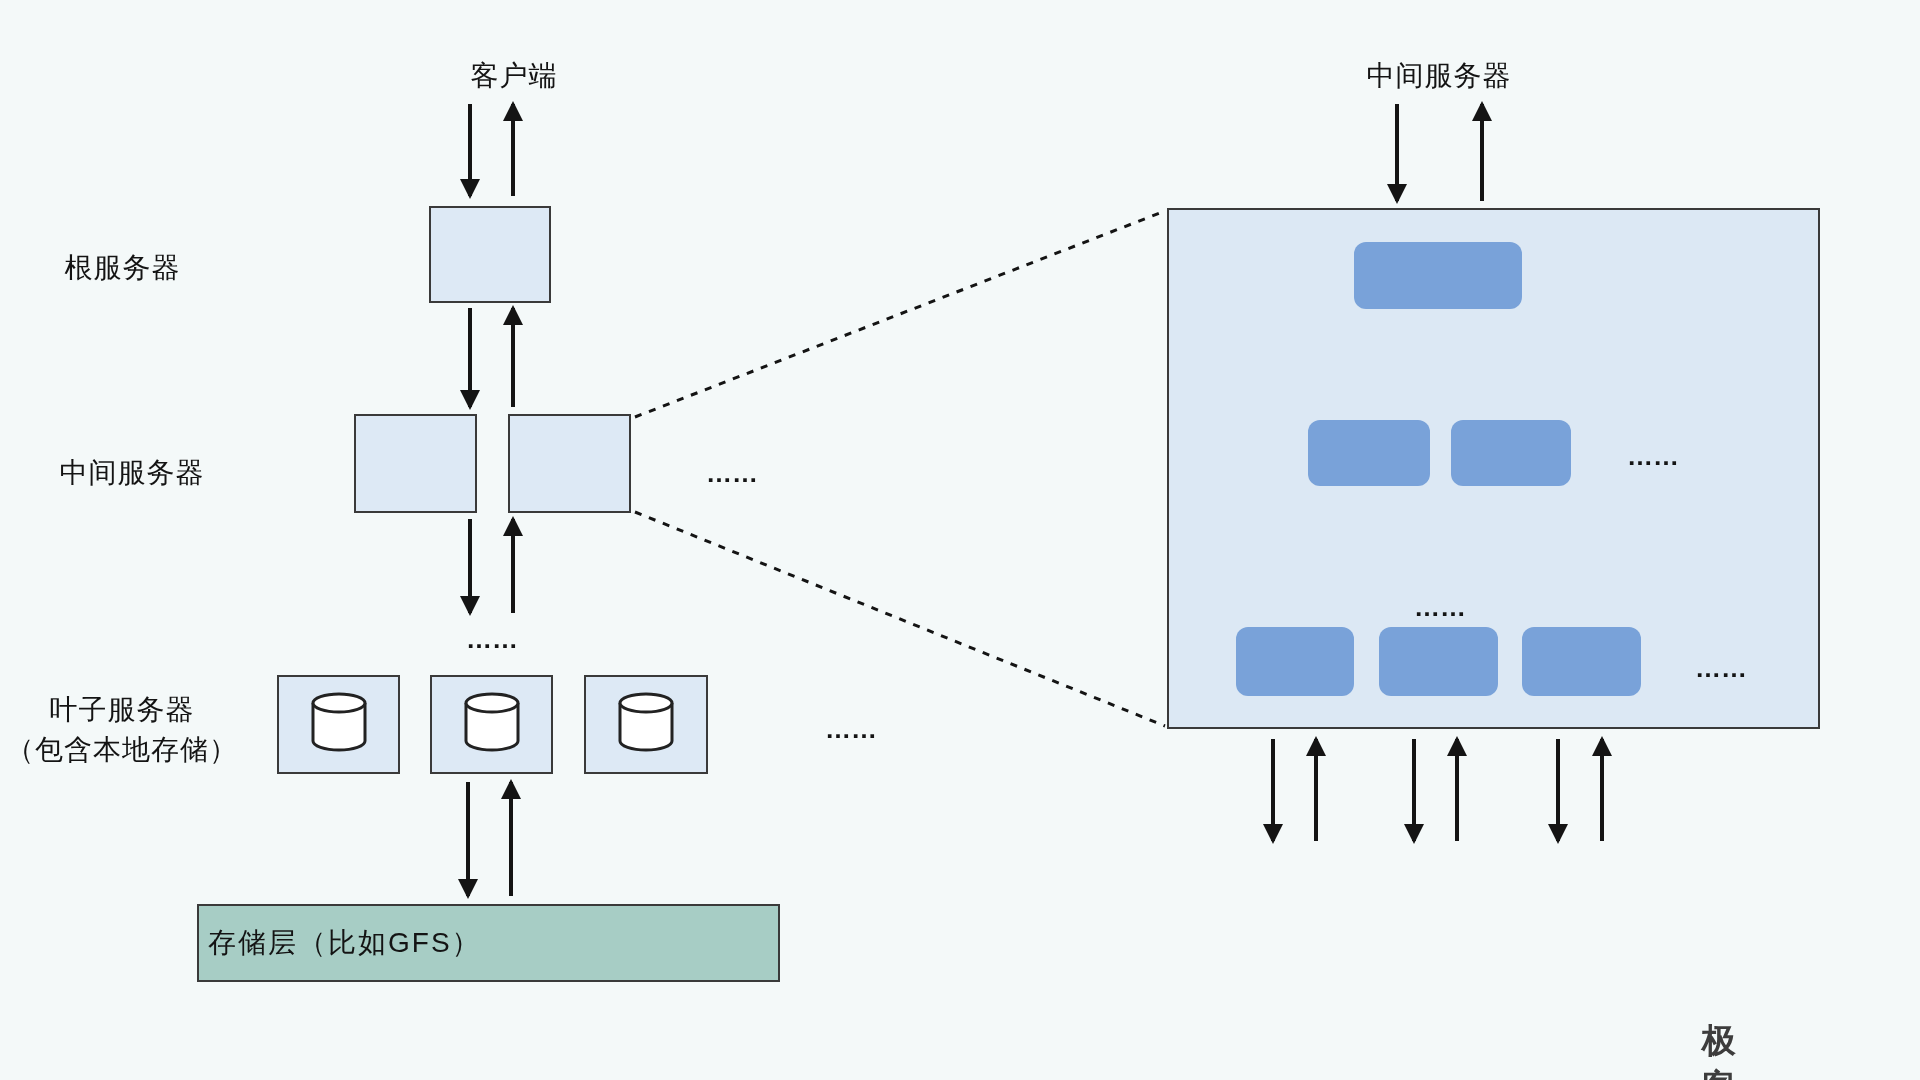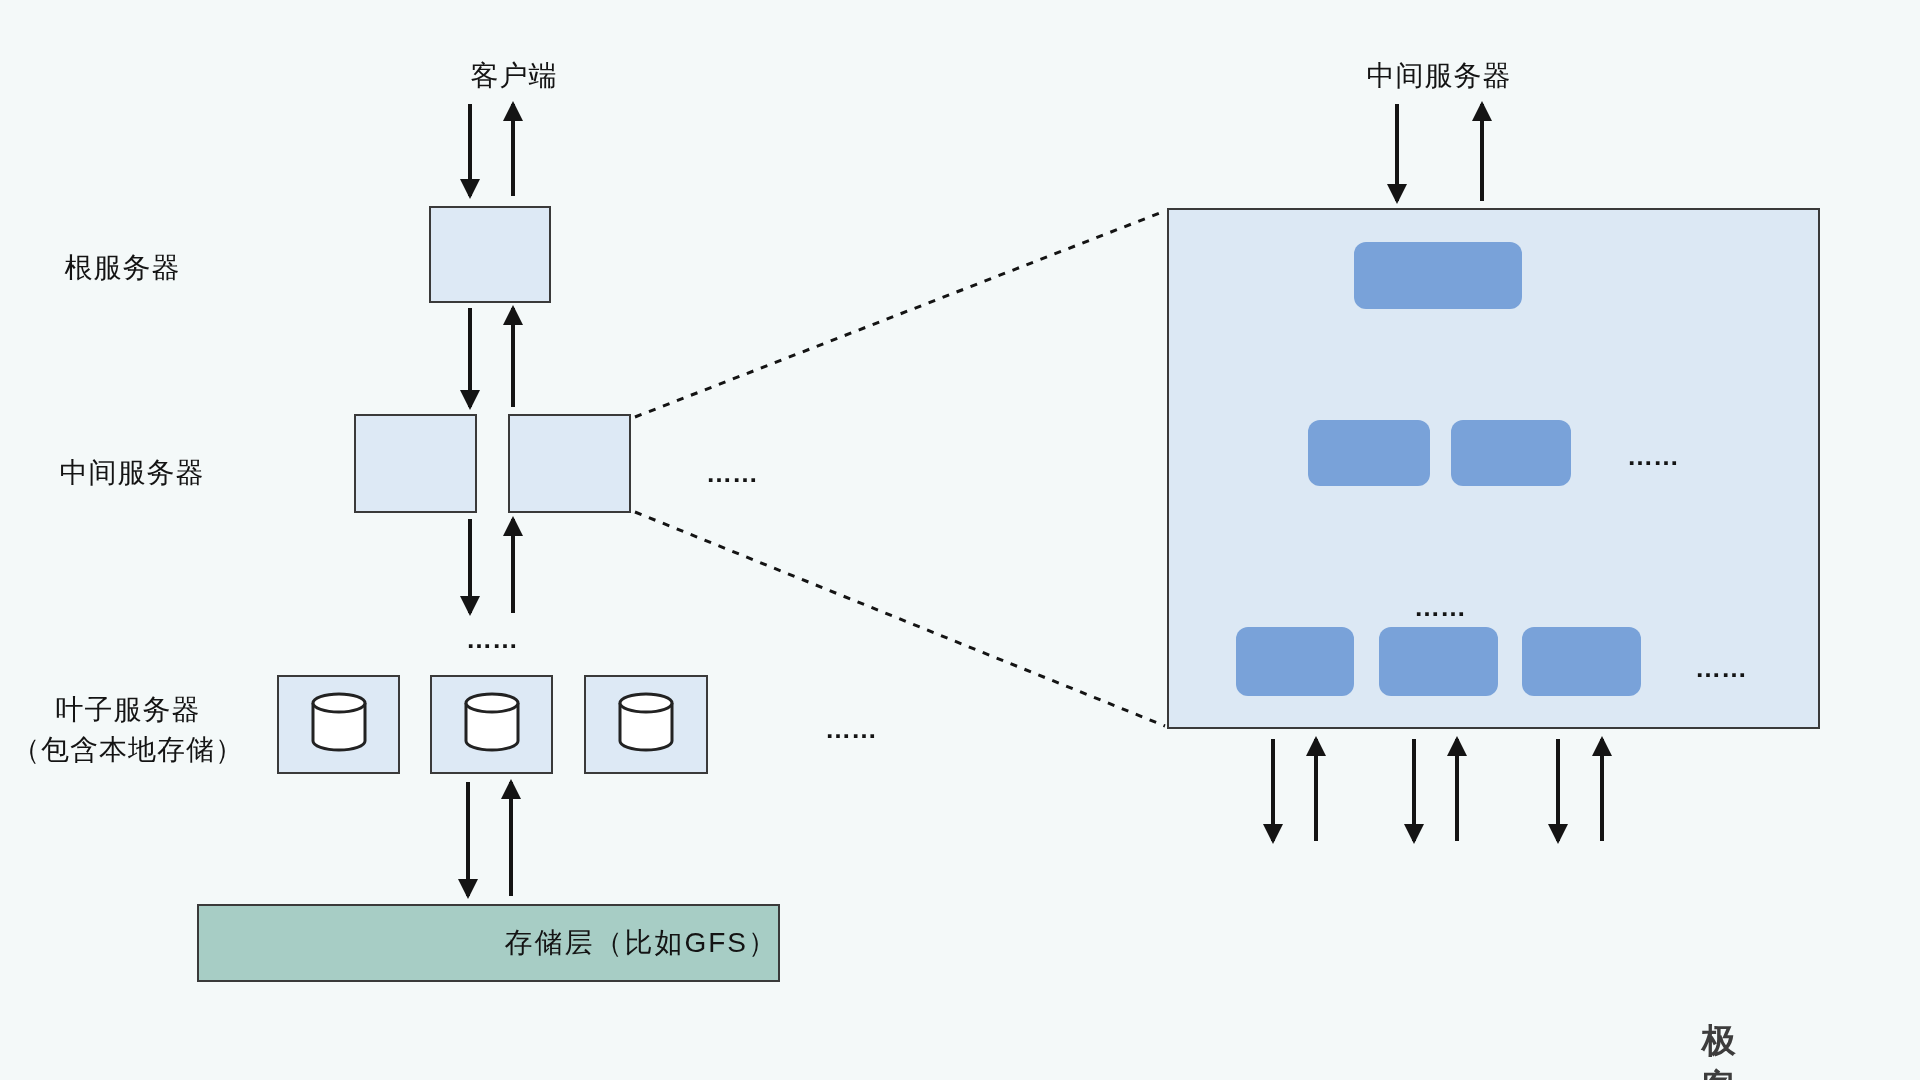--- a/index.html
+++ b/index.html
@@ -16,21 +16,21 @@
   .lbl{position:absolute;text-align:center;font-size:28px;color:#141414;letter-spacing:1px;line-height:40px}
   .dots{position:absolute;text-align:center;font-size:26px;font-weight:700;color:#141414}
 
   .box{position:absolute;background:#dde9f5;border:2px solid #3a3a3a}
   .leafbox{display:flex;align-items:center;justify-content:center}
   .panel{position:absolute;background:#dce8f4;border:2px solid #3a3a3a}
   .node{position:absolute;background:#79a2d9;border-radius:12px}
 
   .storage{
     position:absolute;background:#a7cdc5;border:2px solid #3a3a3a;
-    display:flex;align-items:center;justify-content:flex-end;
+    display:flex;align-items:center;justify-content:flex-start;
     font-size:28px;letter-spacing:2px;color:#141414;padding-left:9px;
   }
 
   .brand{position:absolute;display:flex;align-items:center;gap:0}
   .brand-text{font-size:34px;font-weight:700;color:#3d3d3d;letter-spacing:3px}
 </style>
 </head>
 <body>
 
 <div class="canvas">
@@ -101,21 +101,21 @@
       <path d="M13 14 v38 a26 9 0 0 0 52 0 v-38" fill="#ffffff" stroke="#222222" stroke-width="3"></path>
       <ellipse cx="39" cy="14" rx="26" ry="9" fill="#ffffff" stroke="#222222" stroke-width="3"></ellipse>
     </svg>
   </div>
   <div class="box leafbox" style="left:584px;top:675px;width:124px;height:99px">
     <svg width="78" height="72" viewBox="0 0 78 72">
       <path d="M13 14 v38 a26 9 0 0 0 52 0 v-38" fill="#ffffff" stroke="#222222" stroke-width="3"></path>
       <ellipse cx="39" cy="14" rx="26" ry="9" fill="#ffffff" stroke="#222222" stroke-width="3"></ellipse>
     </svg>
   </div>
-  <div class="lbl" style="left:6px;top:690px;width:244px">
+  <div class="lbl" style="left:0px;top:690px;width:244px">
     <div>叶子服务器</div>
     <div>（包含本地存储）</div>
   </div>
   <div class="dots" style="left:791px;top:714px;width:120px">……</div>
 
   <div class="storage" style="left:197px;top:904px;width:583px;height:78px">
     <span>存储层（比如GFS）</span>
   </div>
 
   <div class="lbl" style="left:1339px;top:56px;width:200px">中间服务器</div>

